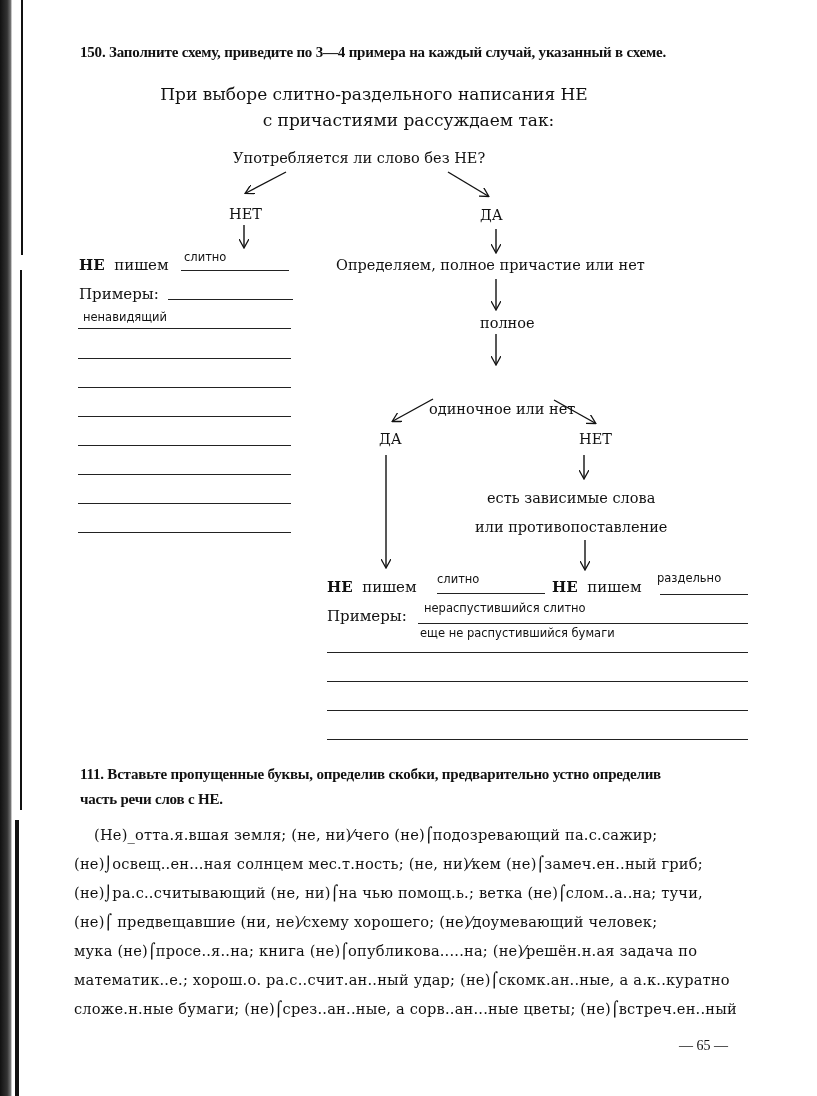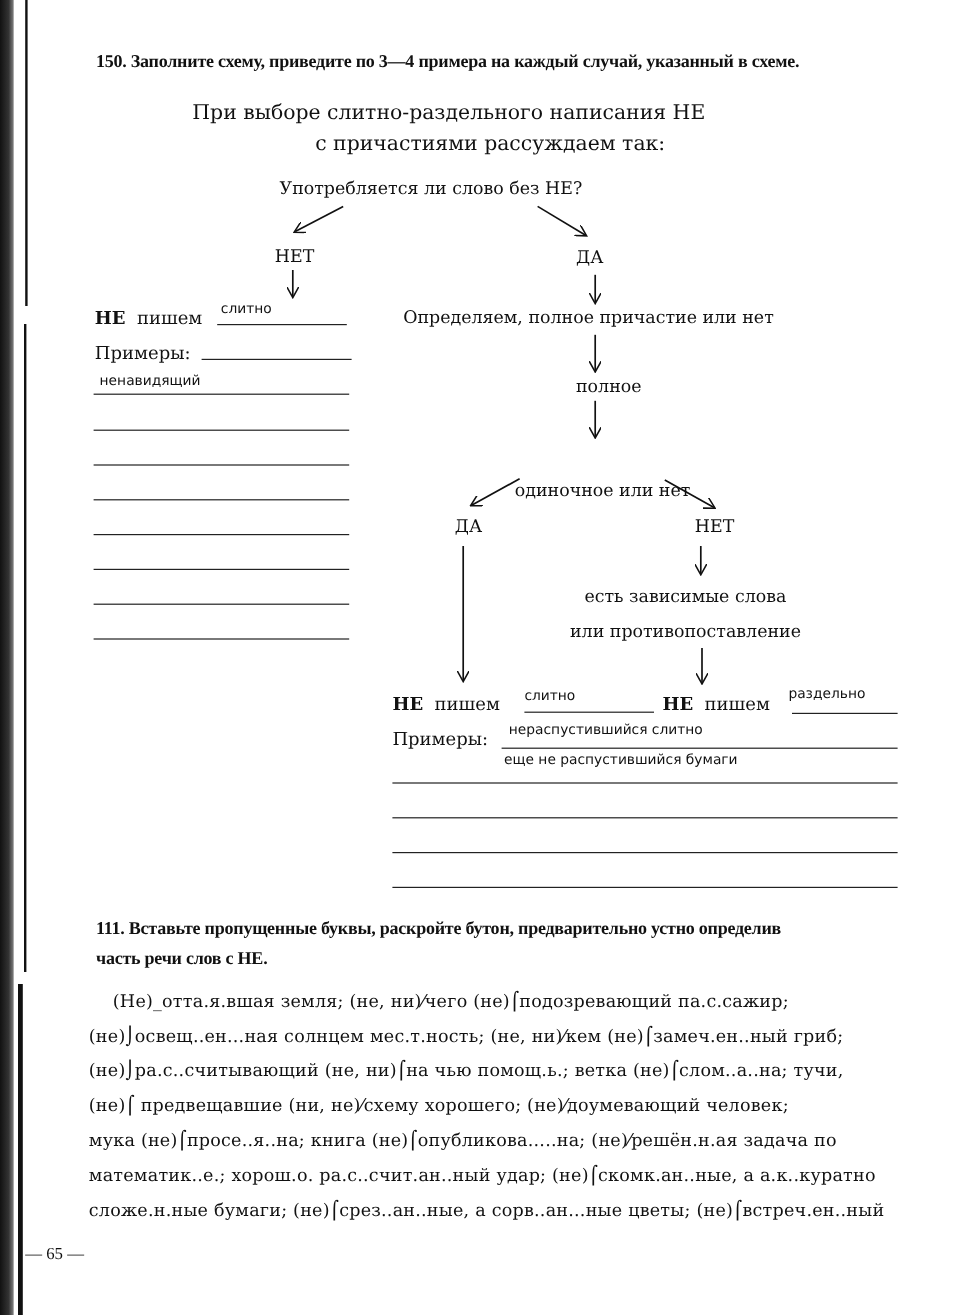--- a/index.html
+++ b/index.html
@@ -119,25 +119,25 @@
 <div class="abs hand" style="left:424px; top:601px;">нераспустившийся слитно</div>
 <div class="rule" style="left:418px; width:330px; top:623px;"></div>
 <div class="abs hand" style="left:420px; top:626px;">еще не распустившийся бумаги</div>
 <div class="rule" style="left:327px; width:421px; top:652px;"></div>
 <div class="rule" style="left:327px; width:421px; top:681px;"></div>
 <div class="rule" style="left:327px; width:421px; top:710px;"></div>
 <div class="rule" style="left:327px; width:421px; top:739px;"></div>
 
 <div class="abs task-head" style="left:80px; top:766px;">
   <span>111.</span>
-  <span>Вставьте пропущенные буквы, раскройте бутон, предварительно устно определив</span>
+  <span>Вставьте пропущенные буквы, определив скобки, предварительно устно определив</span>
 </div>
 <div class="abs task-head" style="left:80px; top:791px;">часть речи слов с НЕ.</div>
 
 <div class="abs body-text" style="left:94px; top:826px;">(Не)_отта.я.вшая земля; (не, ни)⁄чего (не)⌠подозревающий па.с.сажир;</div>
 <div class="abs body-text" style="left:74px; top:855px;">(не)⌡освещ..ен...ная солнцем мес.т.ность; (не, ни)⁄кем (не)⌠замеч.ен..ный гриб;</div>
 <div class="abs body-text" style="left:74px; top:884px;text-align:center;">(не)⌡ра.с..считывающий (не, ни)⌠на чью помощ.ь.; ветка (не)⌠слом..а..на; тучи,</div>
 <div class="abs body-text" style="left:74px; top:913px;">(не)⌠ предвещавшие (ни, не)⁄схему хорошего; (не)⁄доумевающий человек;</div>
 <div class="abs body-text" style="left:74px; top:942px;">мука (не)⌠просе..я..на; книга (не)⌠опубликова.....на; (не)⁄решён.н.ая задача по</div>
 <div class="abs body-text" style="left:74px; top:971px;">математик..е.; хорош.о. ра.с..счит.ан..ный удар; (не)⌠скомк.ан..ные, а а.к..куратно</div>
 <div class="abs body-text" style="left:74px; top:1000px;">сложе.н.ные бумаги; (не)⌠срез..ан..ные, а сорв..ан...ные цветы; (не)⌠встреч.ен..ный</div>
 
-<div class="abs page-num" style="left:0; width:728px; text-align:left; top:1038px;padding-left:21px;">— 65 —</div>
+<div class="abs page-num" style="left:0; width:728px; text-align:right; top:1038px;">— 65 —</div>
 
 </body></html>

